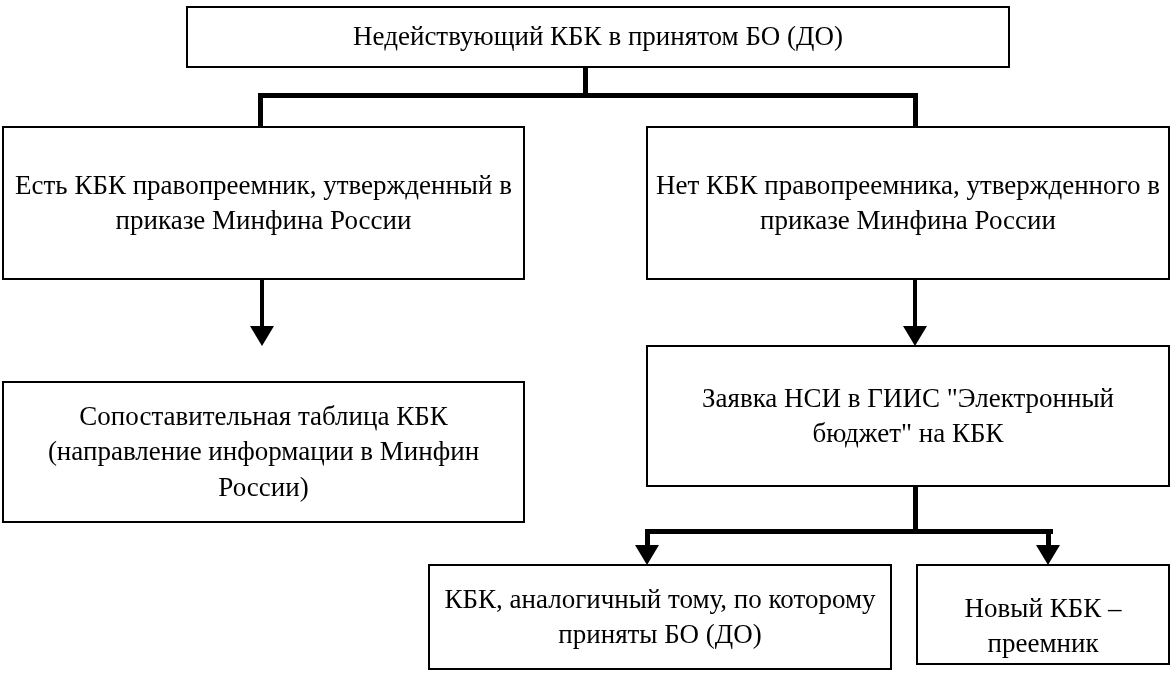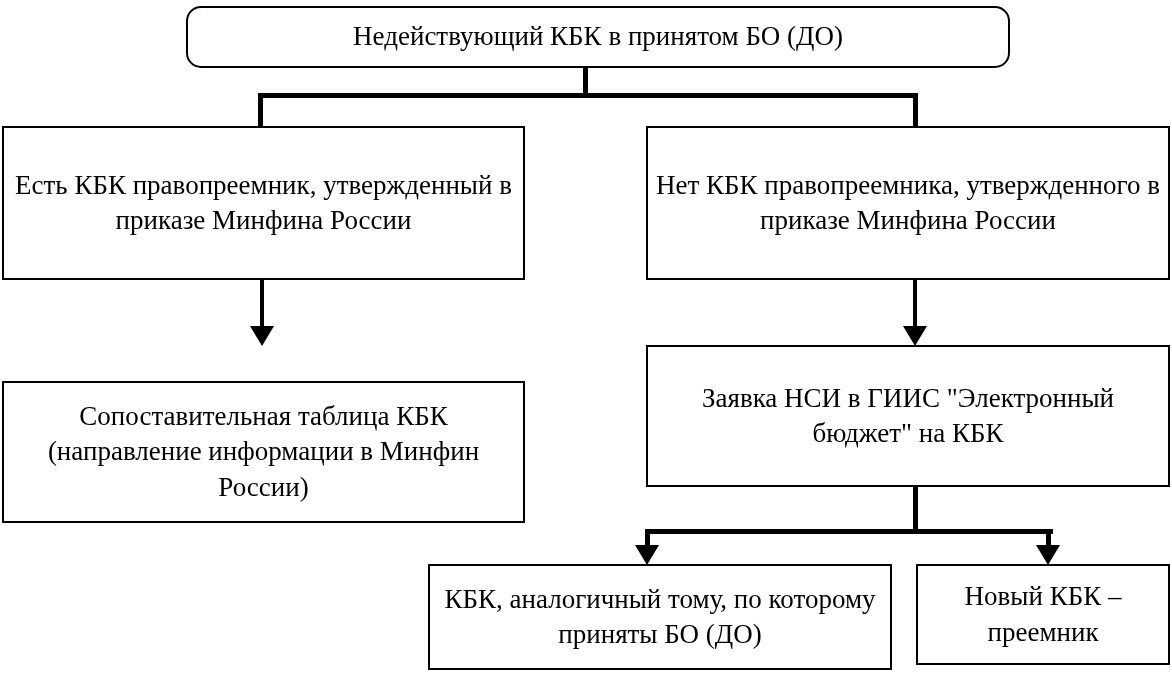--- a/index.html
+++ b/index.html
@@ -26,27 +26,27 @@
     text-align: center;
     color: #000000;
     line-height: 1.30;
     padding: 2px 6px;
   }
   .node span {
     display: block;
     width: 100%;
   }
   
-  #node-root      { left: 186px; top: 6px;   width: 824px; height: 62px;  font-size: 27px; border-radius: 15px; }
+  #node-root      { left: 186px; top: 6px;   width: 824px; height: 62px;  font-size: 27px; }
   #node-left-1    { left: 2px;   top: 126px; width: 523px; height: 154px; font-size: 27px; }
   #node-right-1   { left: 646px; top: 126px; width: 524px; height: 154px; font-size: 27px; }
   #node-left-2    { left: 2px;   top: 345px; width: 523px; height: 142px; font-size: 27px; margin-top: 36px; }
   #node-right-2   { left: 646px; top: 345px; width: 524px; height: 142px; font-size: 27px; }
   #node-bottom-1  { left: 428px; top: 564px; width: 464px; height: 106px; font-size: 27px; }
-  #node-bottom-2  { left: 916px; top: 564px; width: 254px; height: 101px; font-size: 27px; }
+  #node-bottom-2  { left: 916px; top: 564px; width: 254px; height: 101px; font-size: 27px; align-items: flex-end; }
 
   
   .conn {
     position: absolute;
     background: #000000;
   }
   .vline { width: 5px; }
   .hline { height: 5px; }
   .thinline { width: 4px; }
 

